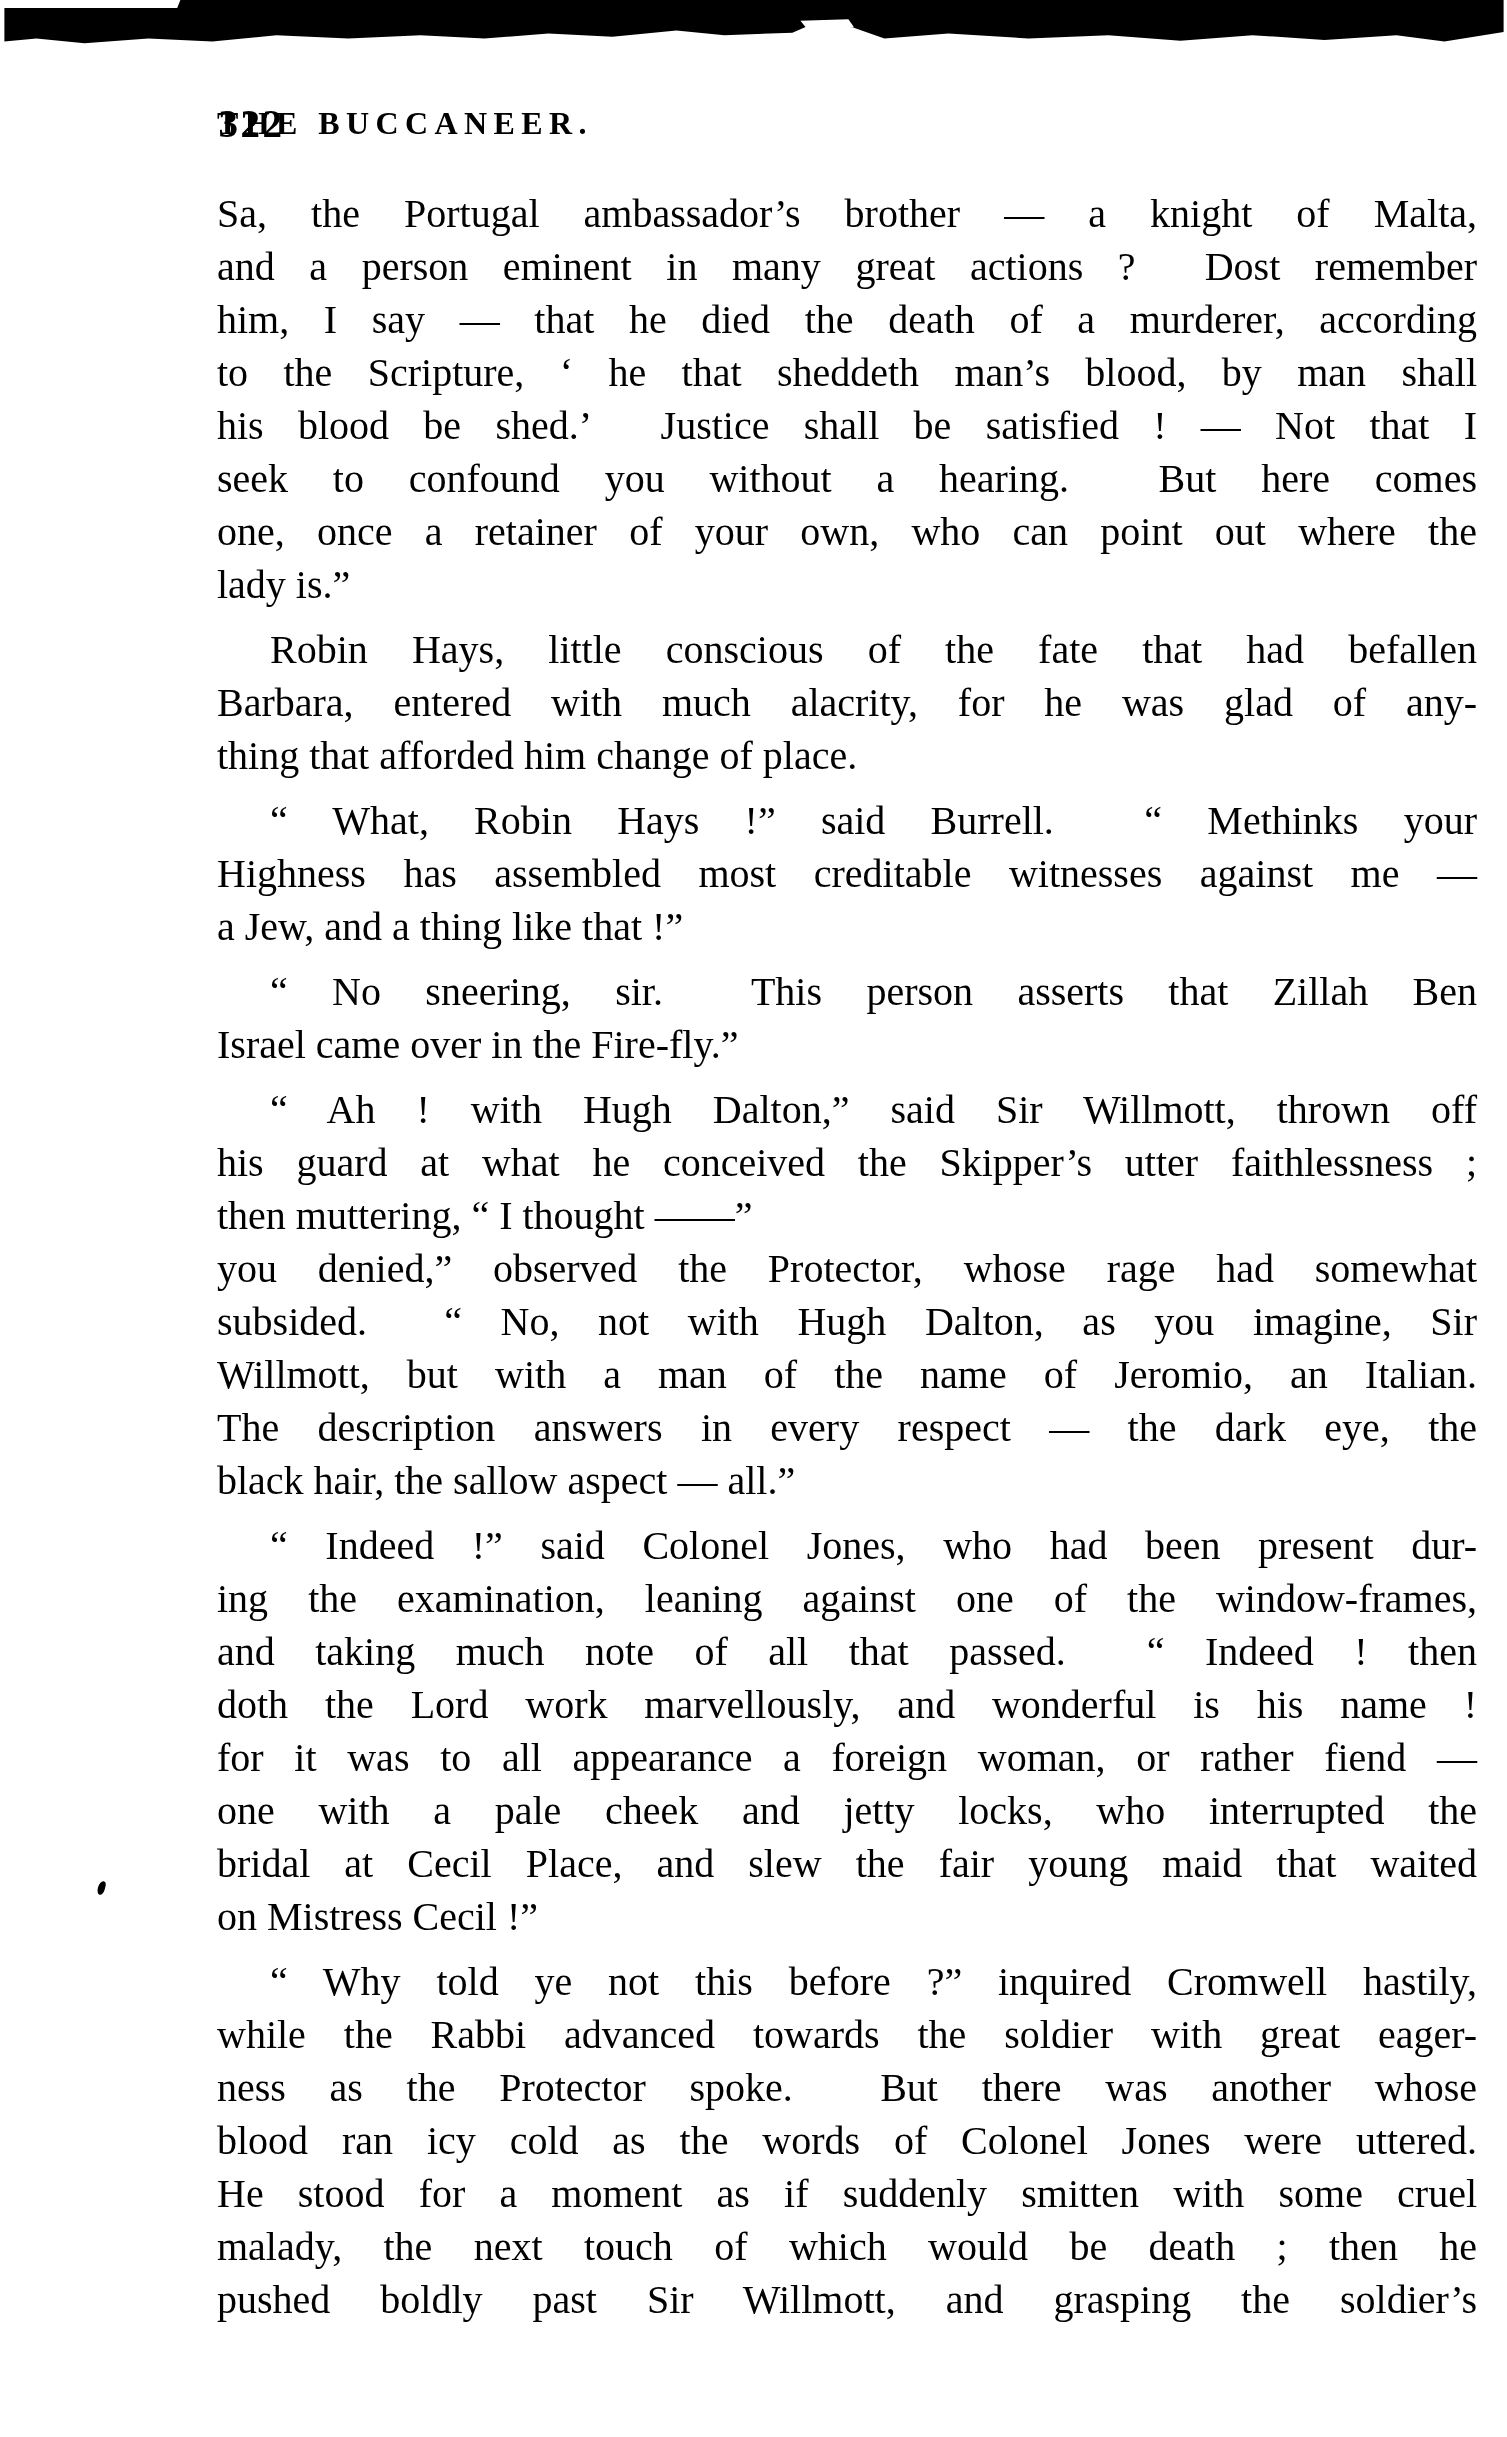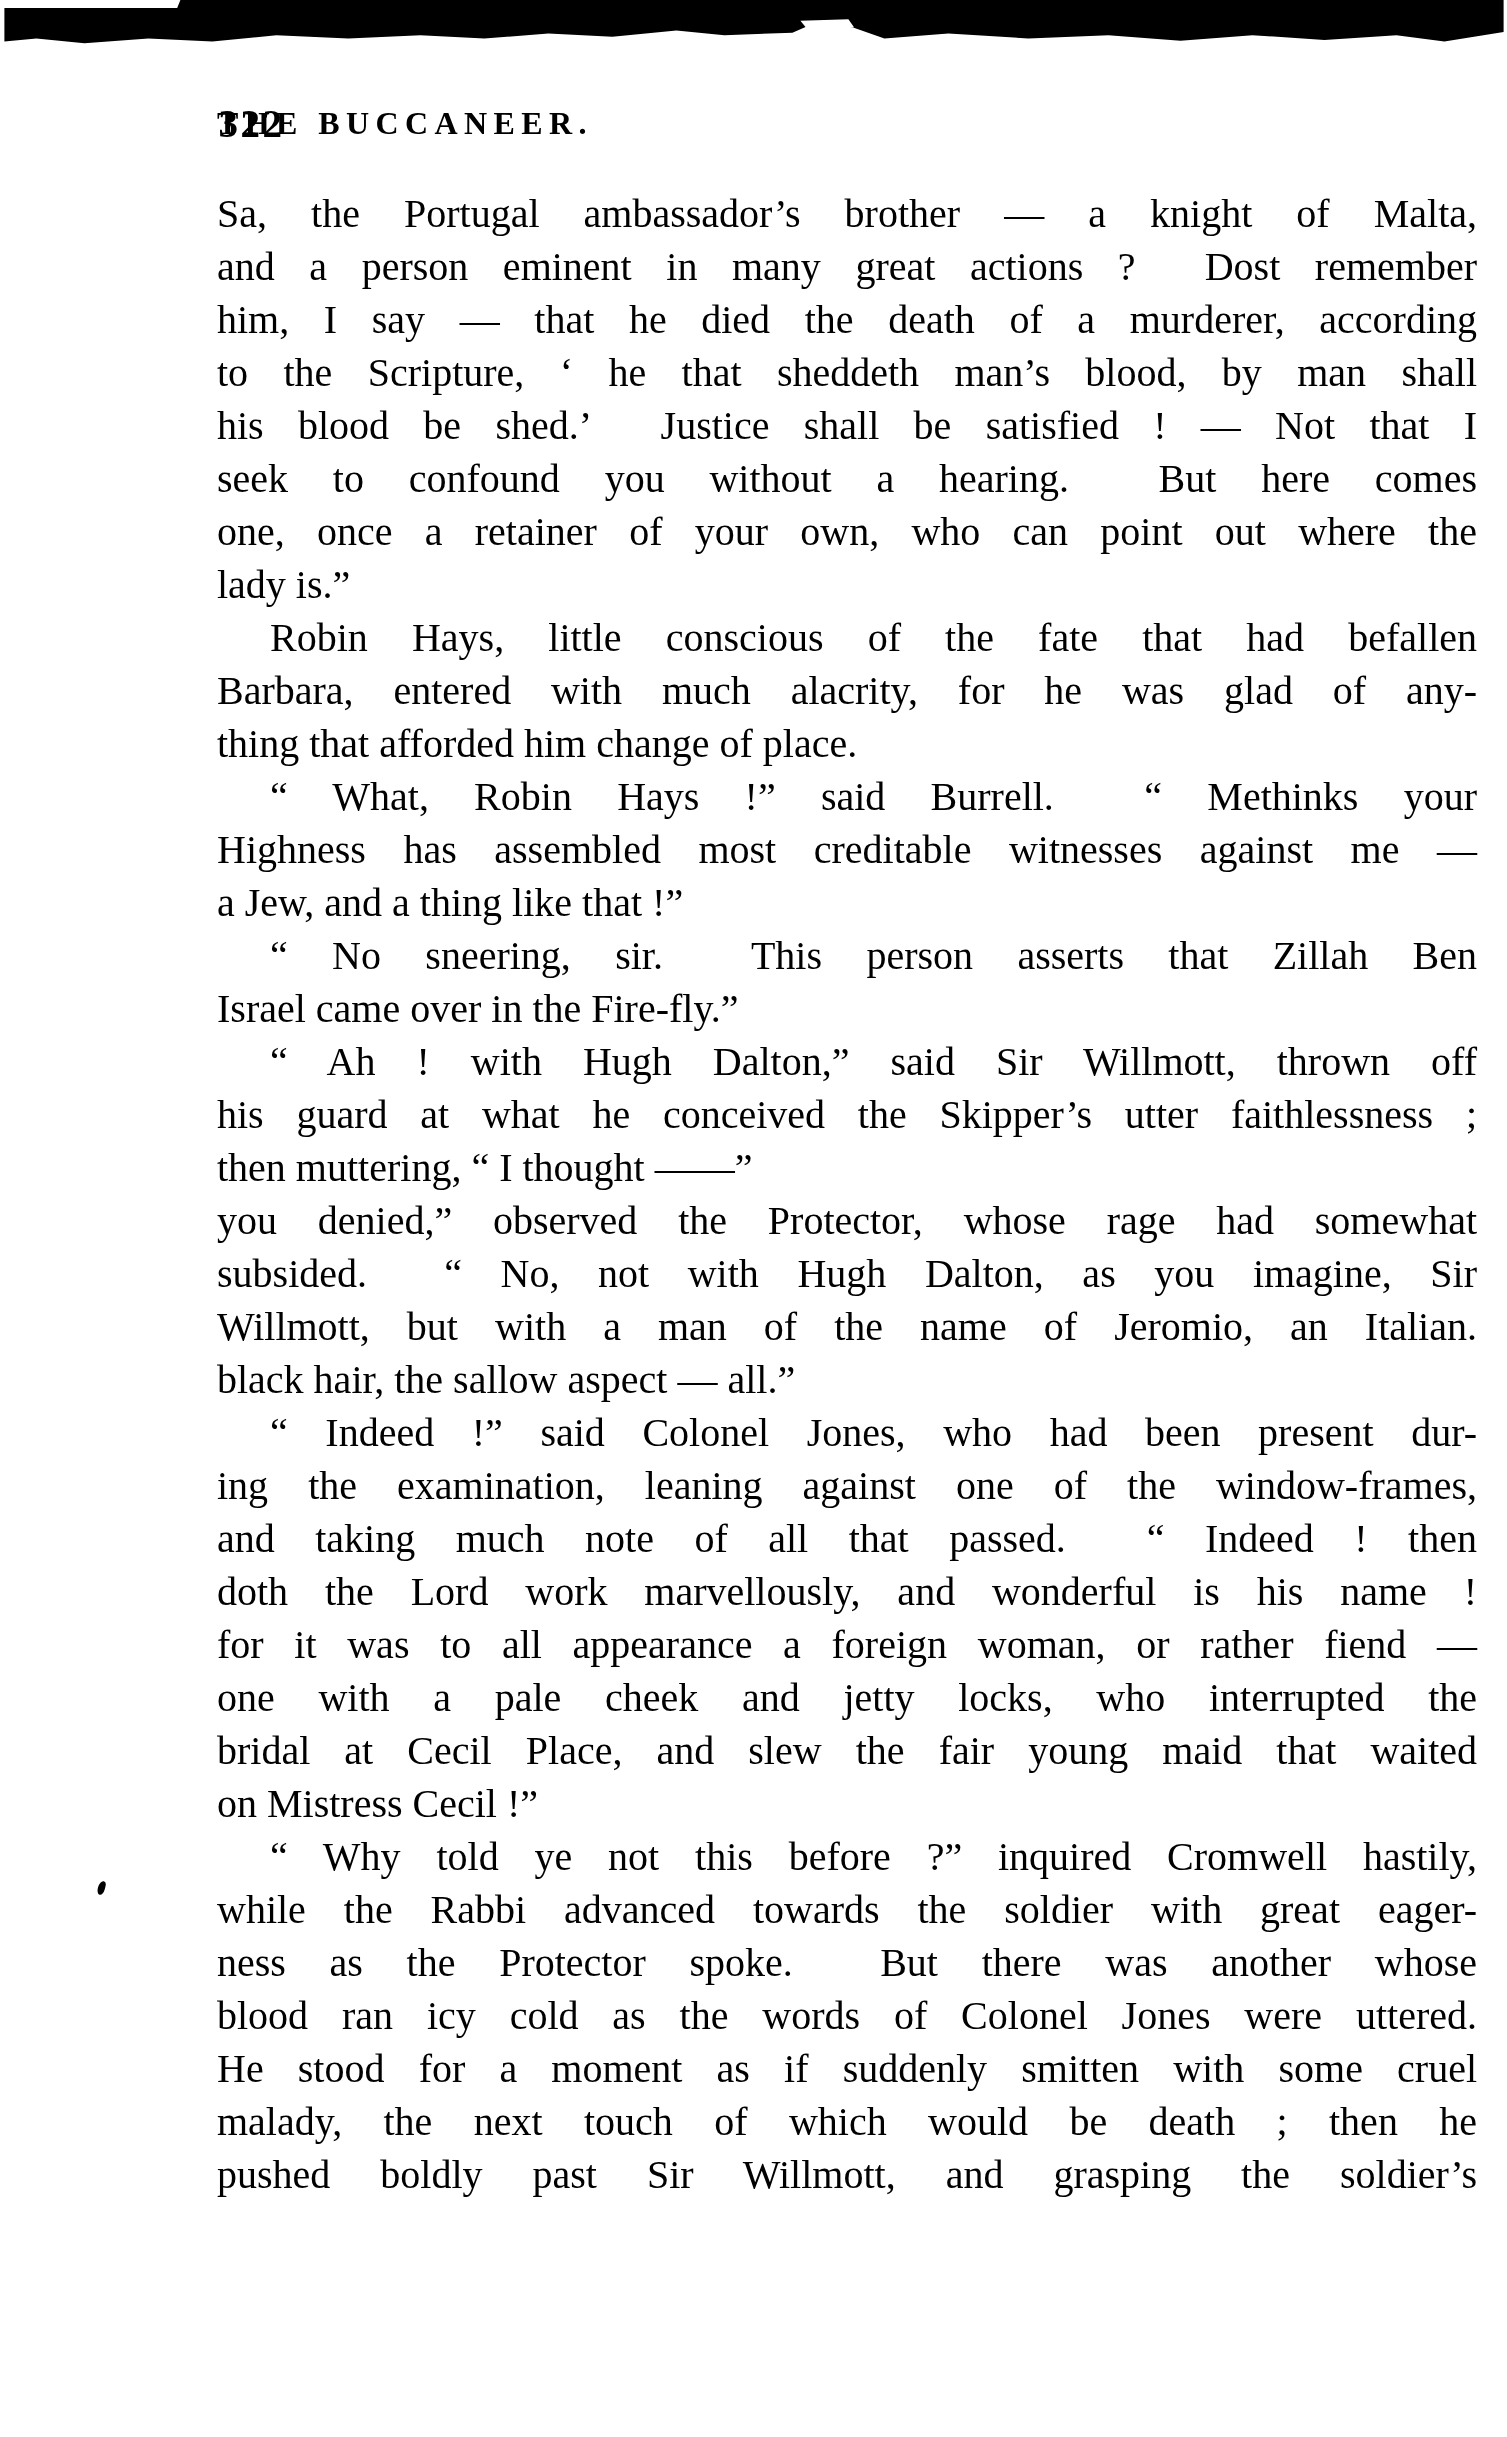--- a/index.html
+++ b/index.html
@@ -19,21 +19,21 @@
     position:absolute; left:0; right:0; top:4px; 
     font-size:32px; font-weight:bold; letter-spacing:6.4px;
   }
   .text-block { position:absolute; left:217px; top:187px; width:1260px; }
   .line {
     font-size:40px; line-height:53px; height:53px;
     text-align:justify; text-align-last:justify;
     white-space:nowrap;
   }
   .line.end { text-align:right; text-align-last:left; }
-  .line.indent { text-indent:53px; }
+  .line.indent { text-indent:53px;margin-top:12px; }
   .speck {
     position:absolute; left:98px; top:1881px; width:7.2px; height:13.7px;
     background:#000; border-radius:60% 40% 50% 50%; transform:rotate(15deg);
   }
 </style>
 </head>
 <body>
 
 <div class="topbar">
   <svg width="1508" height="48" viewBox="0 0 1874 60" xmlns="http://www.w3.org/2000/svg">
@@ -64,20 +64,21 @@
     <div class="line">Highness has assembled most creditable witnesses against me —</div>
     <div class="line end">a Jew, and a thing like that !”</div>
     <div class="line indent">“ No sneering, sir.&nbsp; This person asserts that Zillah Ben</div>
     <div class="line end">Israel came over in the Fire-fly.”</div>
     <div class="line indent">“ Ah ! with Hugh Dalton,” said Sir Willmott, thrown off</div>
     <div class="line">his guard at what he conceived the Skipper’s utter faithlessness ;</div>
     <div class="line end">then muttering, “ I thought ——”</div>
     <div class="line">you denied,” observed the Protector, whose rage had somewhat</div>
     <div class="line">subsided.&nbsp; “ No, not with Hugh Dalton, as you imagine, Sir</div>
     <div class="line">Willmott, but with a man of the name of Jeromio, an Italian.</div>
+    <div class="line">The description answers in every respect — the dark eye, the</div>
     <div class="line end">black hair, the sallow aspect — all.”</div>
     <div class="line indent">“ Indeed !” said Colonel Jones, who had been present dur-</div>
     <div class="line">ing the examination, leaning against one of the window-frames,</div>
     <div class="line">and taking much note of all that passed.&nbsp; “ Indeed ! then</div>
     <div class="line">doth the Lord work marvellously, and wonderful is his name !</div>
     <div class="line">for it was to all appearance a foreign woman, or rather fiend —</div>
     <div class="line">one with a pale cheek and jetty locks, who interrupted the</div>
     <div class="line">bridal at Cecil Place, and slew the fair young maid that waited</div>
     <div class="line end">on Mistress Cecil !”</div>
     <div class="line indent">“ Why told ye not this before ?” inquired Cromwell hastily,</div>

